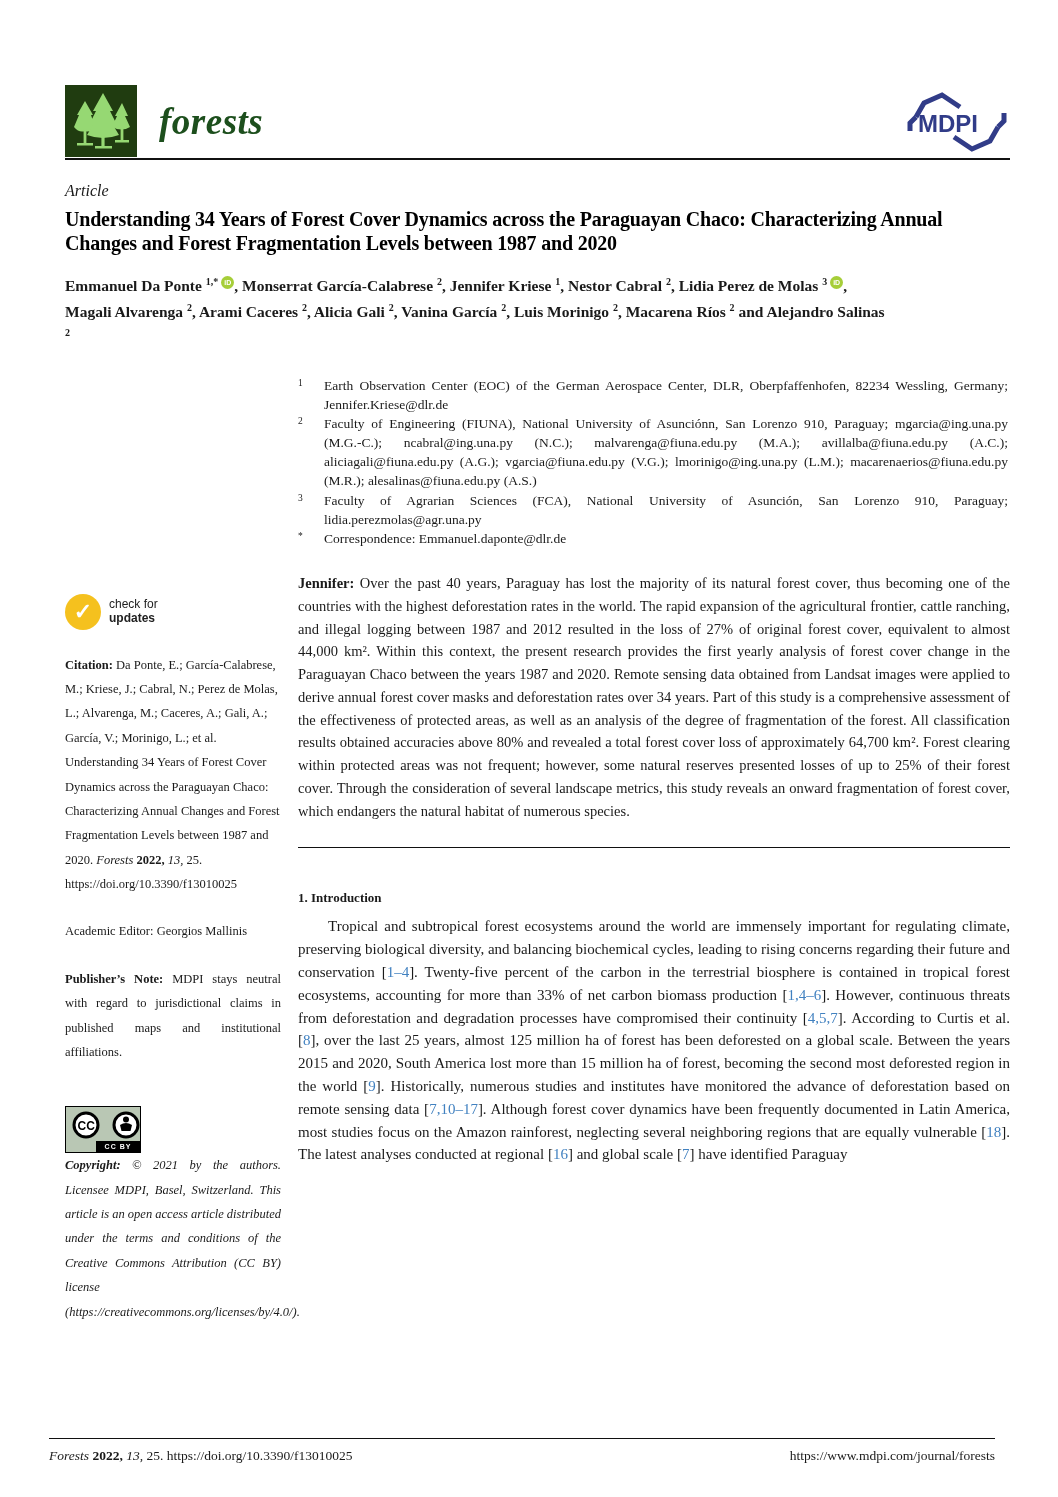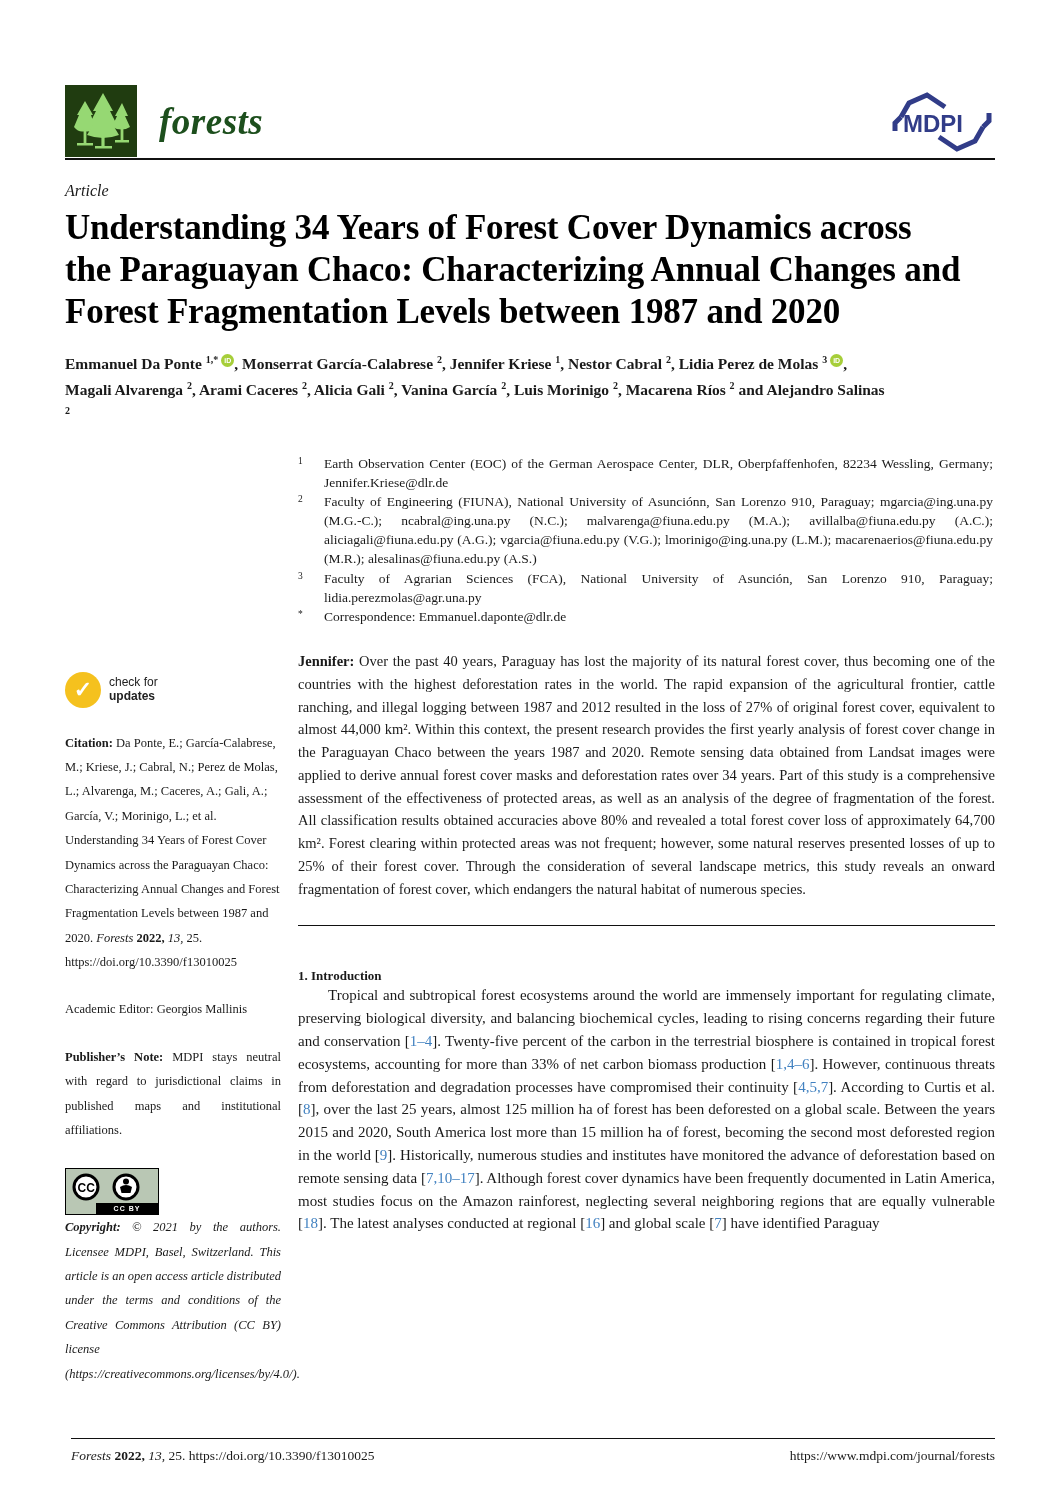--- a/index.html
+++ b/index.html
@@ -8,37 +8,37 @@
     font-family: "Liberation Serif", "DejaVu Serif", serif;
     color: #1a1a1a;
     width: 1058px;
   }
   .page {
     position: relative;
     width: 1058px;
     height: 1497px;
     background: #ffffff;
     overflow: hidden;
-    padding: 85px 63px 0 65px;
+    padding: 85px 48px 0 65px;
   }
   
   .masthead { display: flex; align-items: flex-start; justify-content: space-between; height: 73px; }
   .brand { display: flex; align-items: center; }
   .logo-box { width: 72px; height: 72px; background: #203c10; display: block; }
   .journal-name {
     font-size: 37px; font-weight: bold; font-style: italic;
     color: #1d4f1d; margin-left: 22px; letter-spacing: 0.5px;
   }
   .mdpi-logo { margin-top: 6px; }
   .header-rule { border: none; border-top: 2px solid #111; margin-top: 0px; }
 
   
   .article-type { font-style: italic; font-size: 16px; margin-top: 22px; }
   .paper-title {
-    font-size: 35px; font-weight: bold; line-height: 1.2;
+    font-size: 20px; font-weight: bold; line-height: 1.2;
     margin-top: 7px; max-width: 900px; letter-spacing: -0.2px; color: #000;
   }
   .author-line { margin-top: 18px; font-size: 15.5px; font-weight: bold; line-height: 1.65; max-width: 820px; }
   .author-line sup { font-size: 10px; }
   .orcid {
     display: inline-block; width: 13px; height: 13px; border-radius: 50%;
     background: #a6ce39; color: #fff; font-family: "Liberation Sans", sans-serif;
     font-size: 7px; font-weight: bold; text-align: center; line-height: 13px;
     vertical-align: super; margin-left: 3px;
   }
@@ -54,43 +54,43 @@
     width: 36px; height: 36px; border-radius: 50%; background: #f5c11e;
     color: #fff; font-size: 22px; font-weight: bold; text-align: center; line-height: 36px;
     font-family: "Liberation Sans", sans-serif; flex: 0 0 36px;
   }
   .check-text { margin-left: 8px; font-family: "Liberation Sans", sans-serif; font-size: 12px; line-height: 1.15; color: #222; }
   .check-text .bold { font-weight: bold; }
   .side-block { margin-top: 23px; }
   .side-block.tight { margin-top: 24px; }
   .side-label { font-weight: bold; }
   .side-italic { font-style: italic; }
-  .cc-badge { margin-top: 26px; width: 94px; height: 47px; border: 1px solid #000; background: #b9c7b4; position: relative; display: block; }
+  .cc-badge { margin-top: 42px; width: 76px; height: 47px; border: 1px solid #000; background: #b9c7b4; position: relative; display: block; }
   .cc-badge svg { display: block; }
   .cc-bar {
     position: absolute; left: 30px; right: 0; bottom: 0; height: 11px; background: #000;
     color: #fff; font-family: "Liberation Sans", sans-serif; font-size: 7px; font-weight: bold;
     text-align: center; line-height: 11px; letter-spacing: 1px;
   }
   .copyright-block { margin-top: 0; text-align: justify; font-style: italic; }
 
   
   .affiliations { font-size: 13.5px; line-height: 1.42; }
   .affil-row { display: flex; }
   .affil-marker { flex: 0 0 26px; font-size: 9.5px; vertical-align: super; padding-top: 1px; text-align: left; }
   .affil-text { flex: 1; text-align: justify; padding-right: 2px; }
   .abstract { margin-top: 24px; font-size: 14.5px; line-height: 1.57; text-align: justify; }
   .keywords { margin-top: 21px; font-size: 14.5px; }
   .kw-divider { border: none; border-top: 1.2px solid #111; margin-top: 25px; }
   .section-heading { margin-top: 42px; font-size: 13px; font-weight: bold; }
-  .body-paragraph { margin-top: 0; font-size: 15px; line-height: 1.52; text-align: justify; text-indent: 30px; }
+  .body-paragraph { margin-top: 9px; font-size: 15px; line-height: 1.52; text-align: justify; text-indent: 30px; }
   .ref-link { color: #4181c0; cursor: pointer; }
 
   
-  .footer { position: absolute; left: 71px; right: 63px; top: 1438px; }
+  .footer { position: absolute; left: 49px; right: 63px; top: 1438px; }
   .footer-rule { border: none; border-top: 1.2px solid #111; }
   .footer-row { display: flex; justify-content: space-between; margin-top: 9px; font-size: 13.5px; }
 </style>
 </head>
 <body>
 
 <div class="page">
 
   <div class="masthead">
     <div class="brand">

